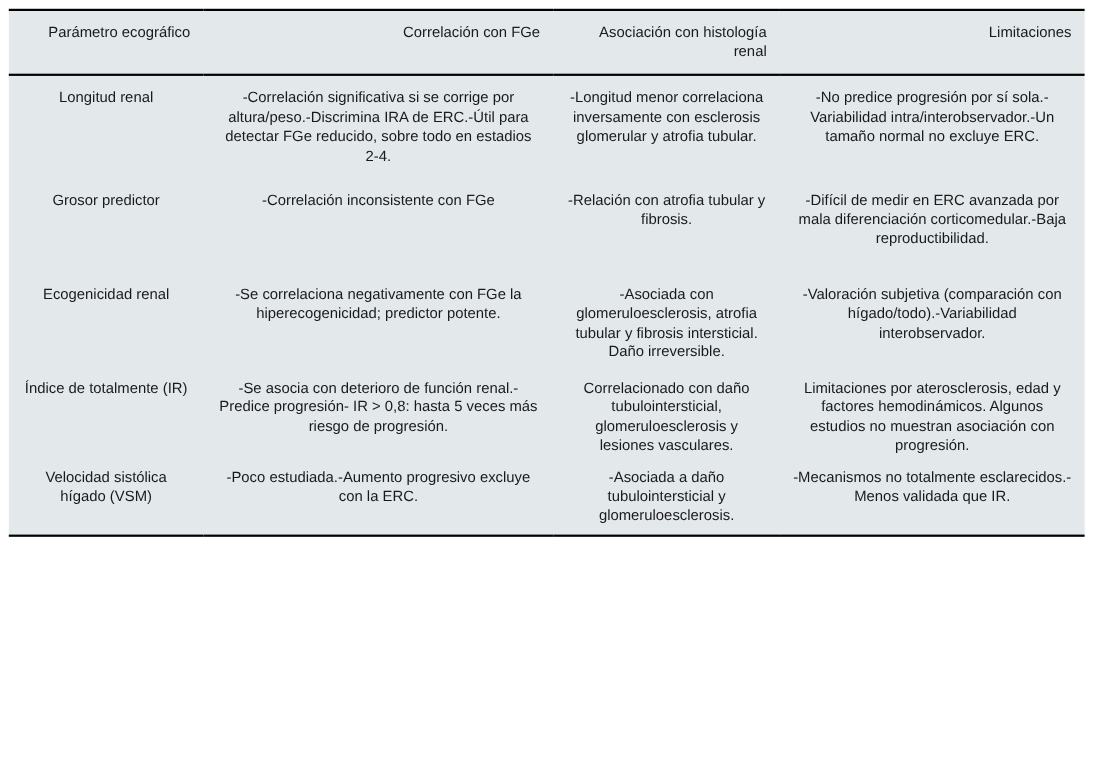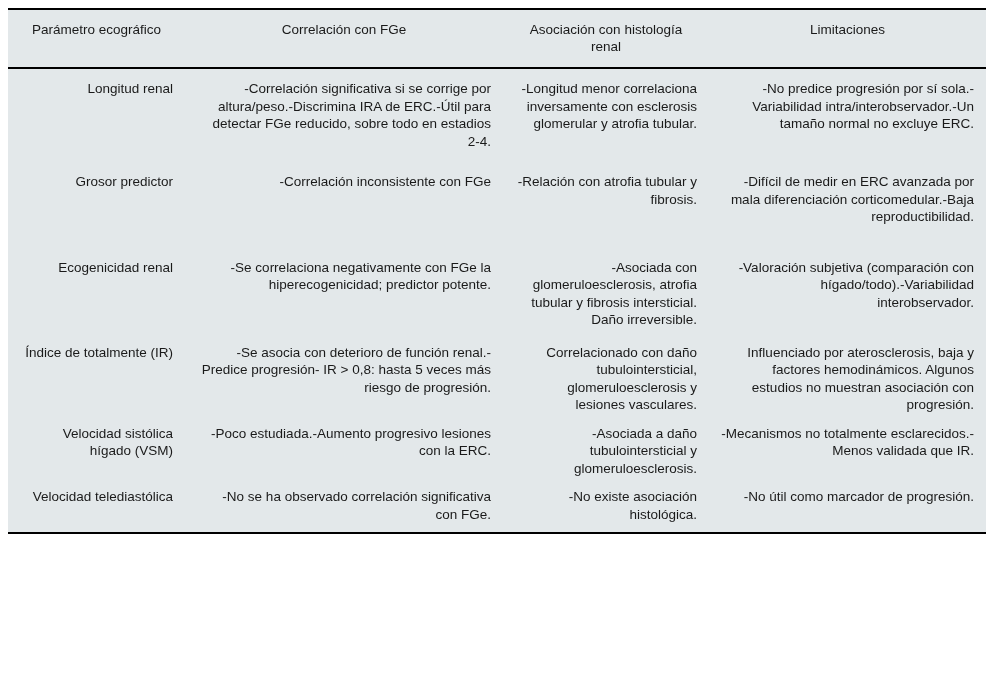--- a/index.html
+++ b/index.html
@@ -25,32 +25,32 @@
     width: 978px;
     border-collapse: collapse;
     table-layout: fixed;
     background: #e3e8ea;
   }
   table.data-table col.c1 { width: 177px; }
   table.data-table col.c2 { width: 318px; }
   table.data-table col.c3 { width: 206px; }
   table.data-table col.c4 { width: 277px; }
   thead th {
-    text-align: center;
+    text-align: right;
     font-weight: normal;
     font-size: 13.5px;
     line-height: 17px;
     padding: 11px 12px 12px 12px;
     vertical-align: top;
     border-top: 2px solid #000000;
     border-bottom: 2px solid #000000;
     white-space: pre-line;
   }
   tbody td {
-    text-align: right;
+    text-align: center;
     font-size: 13.5px;
     line-height: 17.5px;
     padding: 0 12px;
     vertical-align: top;
     white-space: pre-line;
   }
   tbody tr.body-row > td {
     padding-top: 11px;
   }
   tbody tr.spacer-row > td {
@@ -119,36 +119,30 @@
         <td>-Valoración subjetiva (comparación con hígado/todo).-Variabilidad interobservador.</td>
       </tr>
       <tr class="spacer-row">
         <td class="pad-cell" colspan="4" style="height:4px"></td>
       </tr>
 
       <tr class="body-row">
         <td>Índice de totalmente (IR)</td>
         <td>-Se asocia con deterioro de función renal.- Predice progresión- IR    &gt; 0,8: hasta 5 veces más riesgo de progresión.</td>
         <td>Correlacionado con daño tubulointersticial, glomeruloesclerosis y lesiones vasculares.</td>
-        <td>Influenciado por aterosclerosis, baja y factores hemodinámicos. Algunos estudios no muestran asociación con progresión.</td>
+        <td>Limitaciones por aterosclerosis, edad y factores hemodinámicos. Algunos estudios no muestran asociación con progresión.</td>
       </tr>
 
       <tr class="body-row">
         <td>Velocidad sistólica hígado (VSM)</td>
-        <td>-Poco estudiada.-Aumento progresivo lesiones con la ERC.</td>
+        <td>-Poco estudiada.-Aumento progresivo excluye con la ERC.</td>
         <td>-Asociada a daño tubulointersticial y glomeruloesclerosis.</td>
         <td>-Mecanismos no totalmente esclarecidos.-Menos validada que IR.</td>
       </tr>
 
-      <tr class="body-row">
-        <td>Velocidad telediastólica</td>
-        <td>-No se ha observado correlación significativa con FGe.</td>
-        <td>-No existe asociación histológica.</td>
-        <td>-No útil como marcador de progresión.</td>
-      </tr>
 
       <tr class="spacer-row">
         <td class="pad-cell" colspan="4" style="height:9px"></td>
       </tr>
       <tr class="bottom-rule-row">
         <td colspan="4"></td>
       </tr>
     </tbody>
   </table>
 </div>

